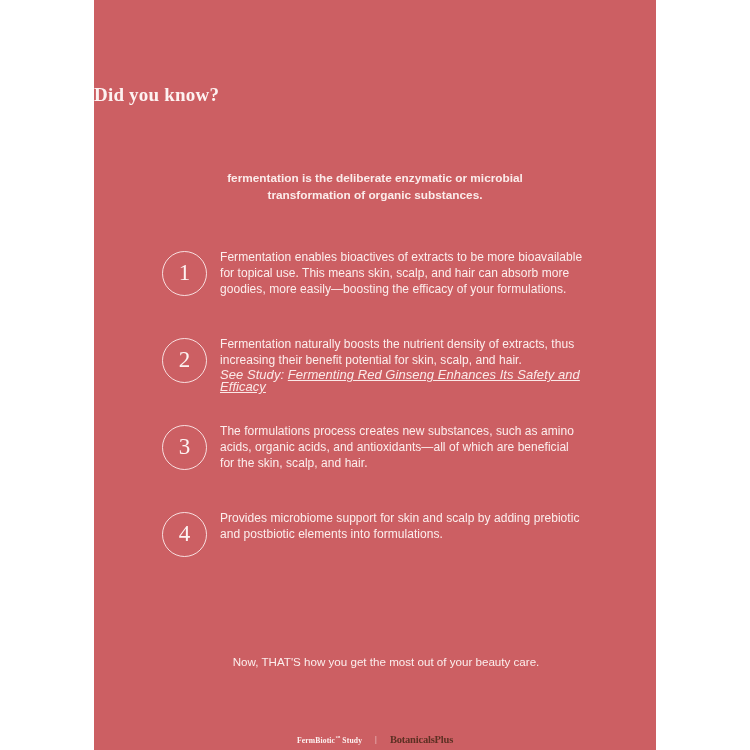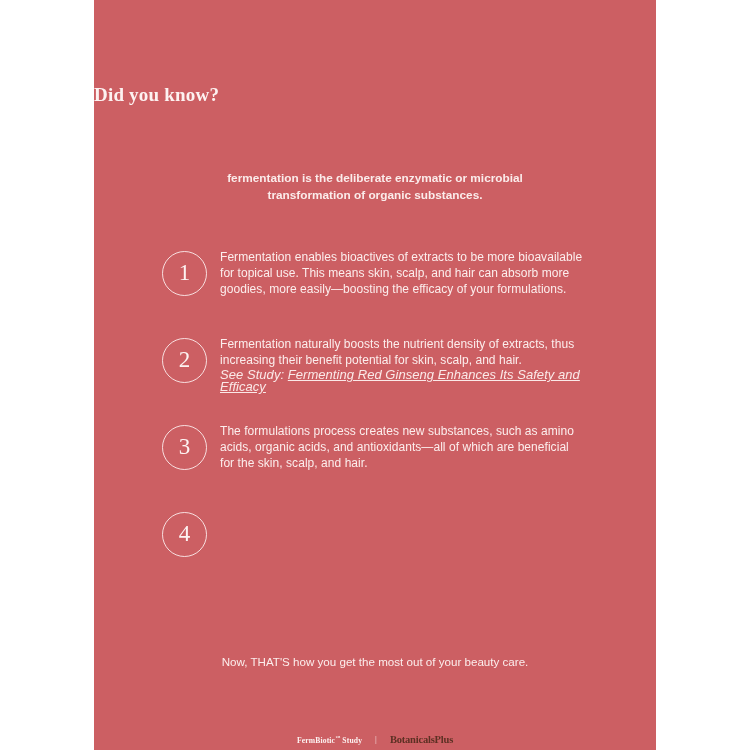--- a/index.html
+++ b/index.html
@@ -128,20 +128,21 @@
   #tagline {
     position: absolute;
     left: 0;
     top: 654px;
     width: 562px;
     text-align: center;
     font-family: "Liberation Sans", sans-serif;
     font-size: 11.6px;
     line-height: 16px;
     color: #fceeed;
+    padding-left: 11px;
   }
 
   
   #footer {
     position: absolute;
     left: 0;
     bottom: 5px;
     width: 562px;
     display: flex;
     align-items: center;
@@ -210,20 +211,23 @@
 
       <div class="point-row">
         <div class="point-badge">3</div>
         <div class="point-body">
           <div class="point-text">The  formulations process creates new substances, such as amino acids, organic acids, and antioxidants—all of which are beneficial for the skin, scalp, and hair.</div>
         </div>
       </div>
 
       <div class="point-row">
         <div class="point-badge">4</div>
+        <div class="point-body">
+          <div class="point-text">Provides microbiome support for skin and scalp by adding prebiotic and  postbiotic elements into formulations.</div>
+        </div>
       </div>
 
     </div>
 
     <div id="tagline">Now, THAT'S how you get the most out of your beauty care.</div>
 
     <div id="footer">
       <div id="footer-series"><span>FermBiotic</span><span class="tm">™</span><span> Study</span></div>
       <div id="footer-sep">|</div>
       <div id="footer-logo">BotanicalsPlus</div>

